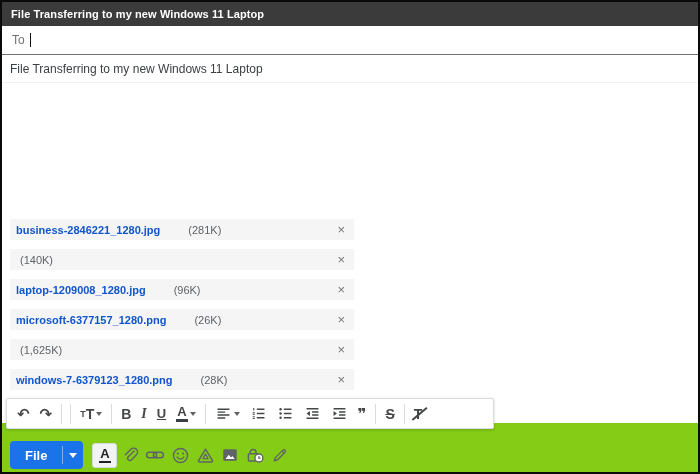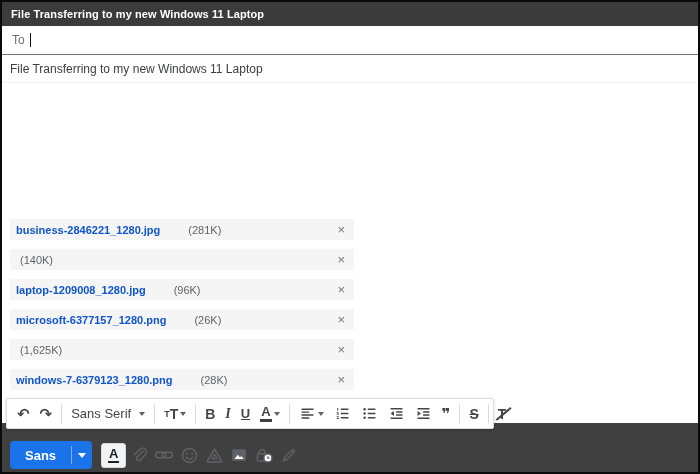--- a/index.html
+++ b/index.html
@@ -1,16 +1,16 @@
 <!DOCTYPE html>
 <html><head>
 <meta charset="utf-8">
 <style>
   html,body{margin:0;padding:0;background:#fff;font-family:"Liberation Sans","DejaVu Sans",sans-serif;}
-  .frame{position:relative;width:700px;height:474px;box-sizing:border-box;border:2px solid #0a0a0a;background:#404040;overflow:hidden;}
+  .frame{position:relative;width:700px;height:474px;box-sizing:border-box;border:2px solid #0a0a0a;background:#84cc16;overflow:hidden;}
 
   
   .titlebar{height:24px;background:#3b3b3b;display:flex;align-items:center;padding-left:9px;}
   .titlebar .wtitle{color:#ffffff;font-size:11px;font-weight:bold;letter-spacing:.1px;}
 
   
   .to-row{height:28px;border-bottom:1px solid #737373;display:flex;align-items:center;padding-left:10px;background:#fff;}
   .to-row .to-label{color:#6f6f6f;font-size:12px;}
   .text-caret{display:inline-block;width:1px;height:14px;background:#111;margin-left:5px;animation:blink 1.1s steps(1) infinite;}
   @keyframes blink{50%{opacity:0;}}
@@ -124,24 +124,20 @@
 
   <div class="fmt-toolbar">
     <span class="ftb-btn">
         <span class="ftb-glyph">↶</span>
       </span>
     <span class="ftb-btn">
         <span class="ftb-glyph">↷</span>
       </span>
     <span class="ftb-sep"></span>
 
-    <span class="ftb-btn">
-      <span class="font-name">Sans Serif</span>
-      <span class="caret-down"></span>
-    </span>
     <span class="ftb-sep"></span>
 
     <span class="ftb-btn">
       <span class="tt-small">T</span>
       <span class="tt-big">T</span>
       <span class="caret-down"></span>
     </span>
     <span class="ftb-sep"></span>
 
     <span class="ftb-btn">
@@ -203,21 +199,21 @@
     <span class="ftb-sep"></span>
 
     <span class="ftb-btn">
       <span class="t-clear"><span>T</span><span class="slash"></span></span>
     </span>
   </div>
 
   <div class="send-bar">
     <div class="send-split">
       <div class="send-main">
-        <span>Sans</span>
+        <span>File</span>
       </div>
       <div class="send-sep"></div>
       <div class="send-caret">
         <span class="tri"></span>
       </div>
     </div>
 
     <div class="a-toggle">
       <span class="a-glyph">A</span>
     </div>

